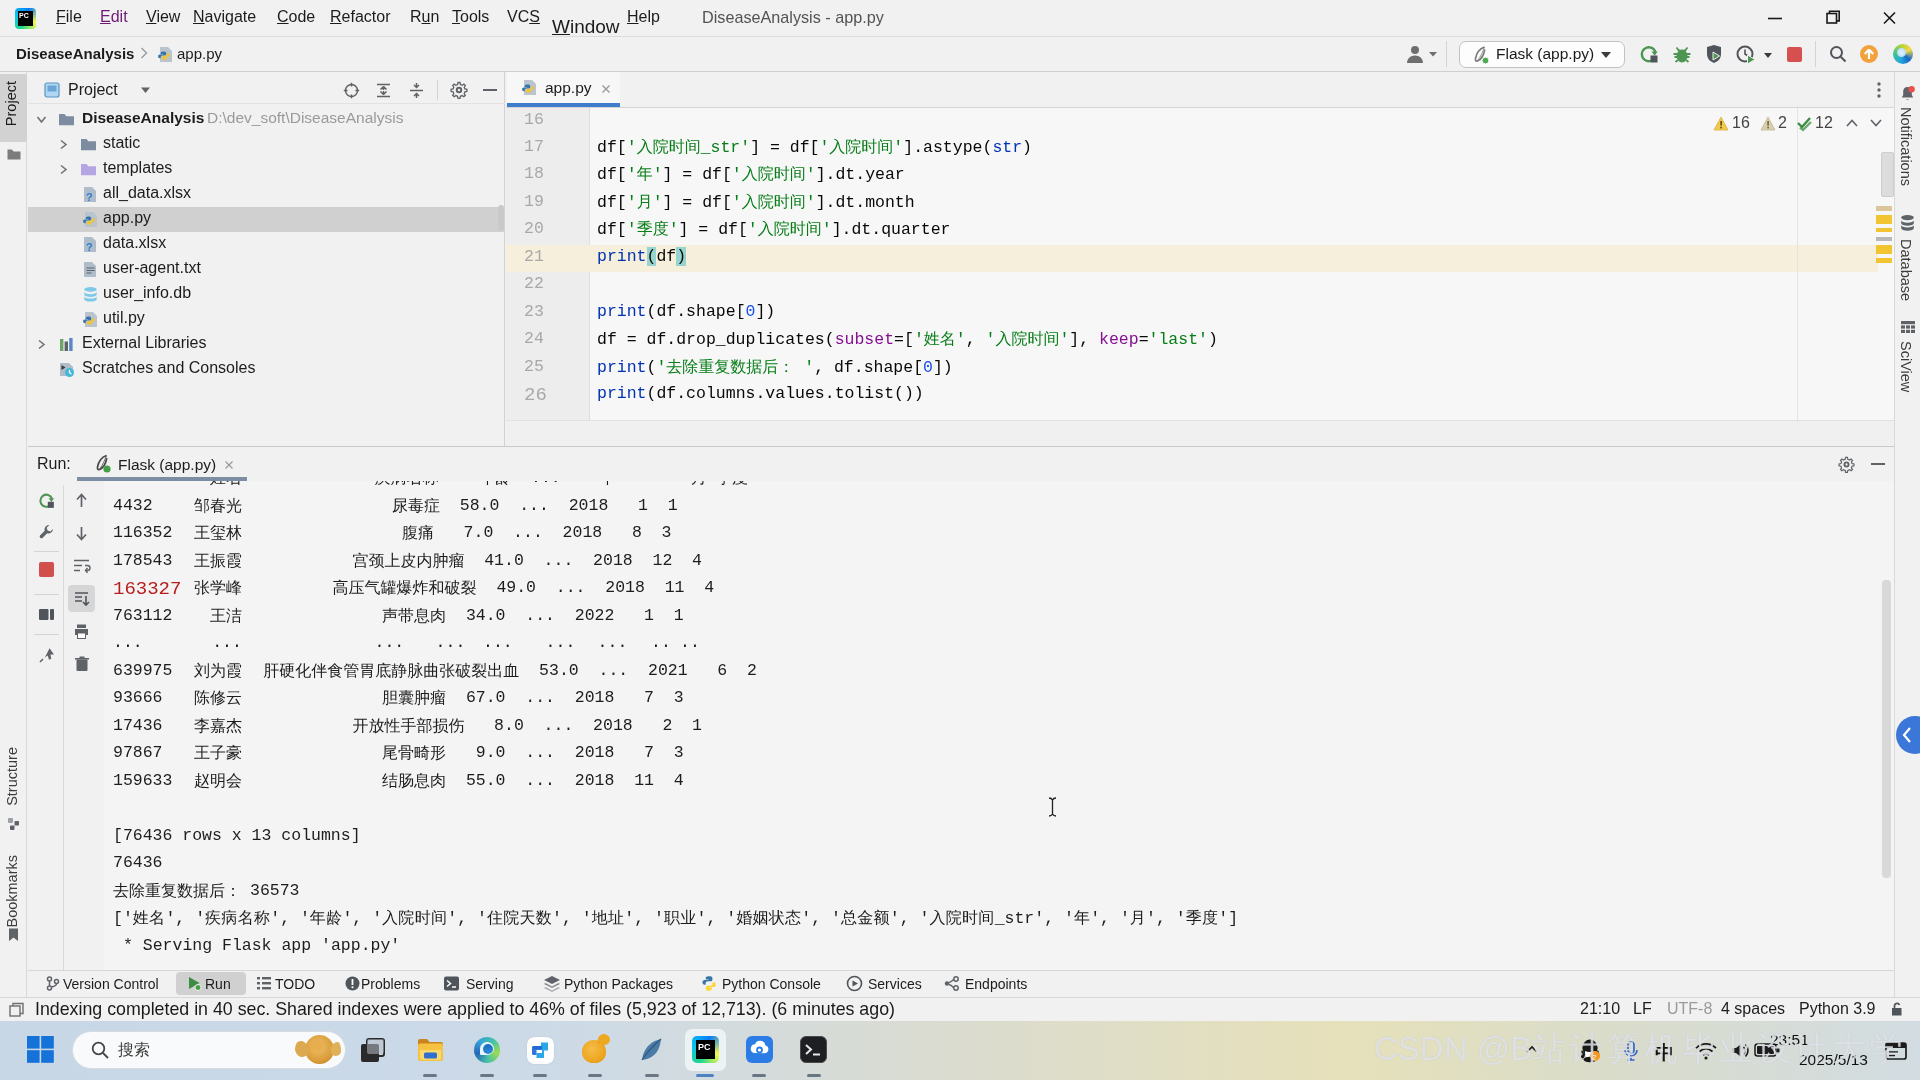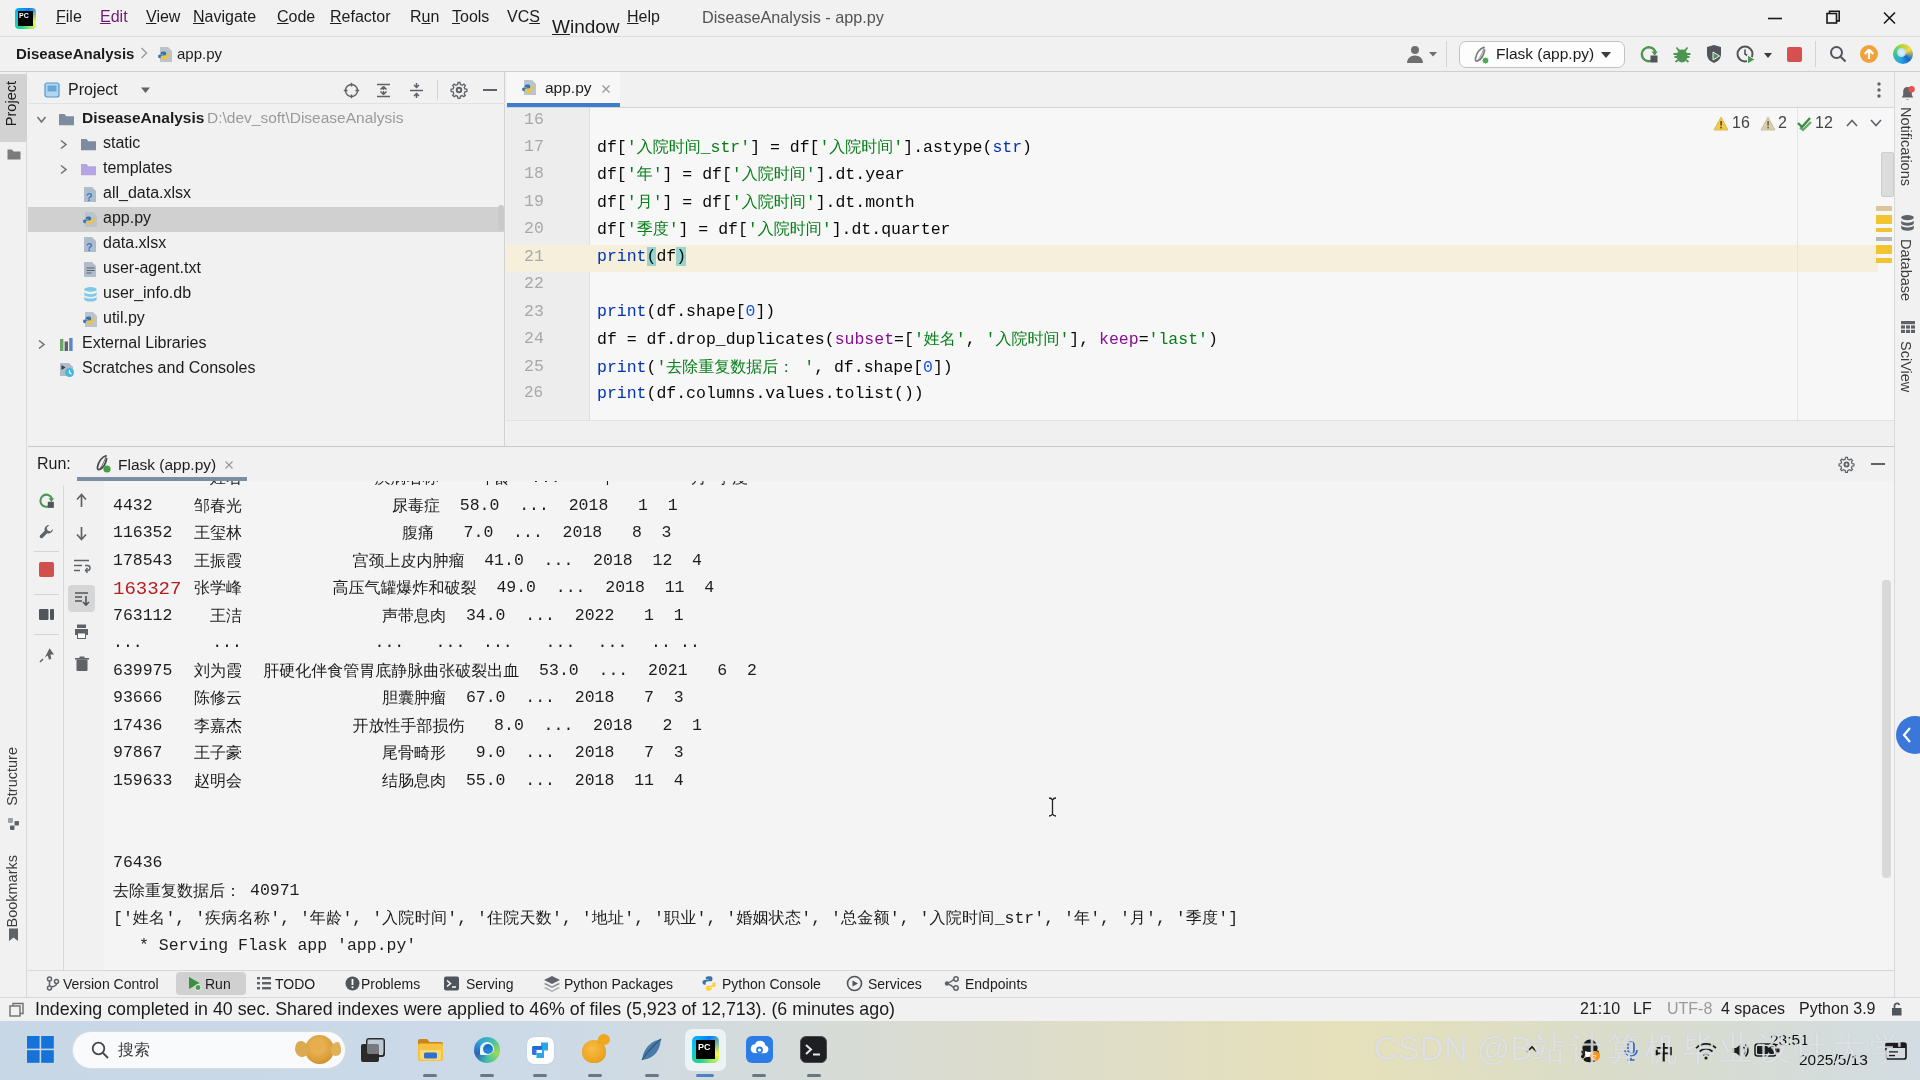--- a/index.html
+++ b/index.html
@@ -258,21 +258,21 @@
 <div class="abs mono" style="left:524px;top:109.5px;font-size:16.5px;color:#a8a8a8">16</div>
 <div class="abs mono" style="left:524px;top:137.0px;font-size:16.5px;color:#a8a8a8">17</div>
 <div class="abs mono" style="left:524px;top:164.4px;font-size:16.5px;color:#a8a8a8">18</div>
 <div class="abs mono" style="left:524px;top:191.9px;font-size:16.5px;color:#a8a8a8">19</div>
 <div class="abs mono" style="left:524px;top:219.4px;font-size:16.5px;color:#a8a8a8">20</div>
 <div class="abs mono" style="left:524px;top:246.9px;font-size:16.5px;color:#a8a8a8">21</div>
 <div class="abs mono" style="left:524px;top:274.3px;font-size:16.5px;color:#a8a8a8">22</div>
 <div class="abs mono" style="left:524px;top:301.8px;font-size:16.5px;color:#a8a8a8">23</div>
 <div class="abs mono" style="left:524px;top:329.3px;font-size:16.5px;color:#a8a8a8">24</div>
 <div class="abs mono" style="left:524px;top:356.7px;font-size:16.5px;color:#a8a8a8">25</div>
-<div class="abs mono" style="left:524px;top:384.2px;font-size:16px;color:#a8a8a8">26</div>
+<div class="abs mono" style="left:524px;top:384.2px;font-size:19px;color:#a8a8a8">26</div>
 <div class="abs mono" style="left:597px;top:137.0px;font-size:16.5px;color:#080808">df[<span style="color:#067d17">'<i class="k">入院时间</i>_str'</span>] = df[<span style="color:#067d17">'<i class="k">入院时间</i>'</span>].astype(<span style="color:#0033b3">str</span>)</div>
 <div class="abs mono" style="left:597px;top:164.4px;font-size:16.5px;color:#080808">df[<span style="color:#067d17">'<i class="k">年</i>'</span>] = df[<span style="color:#067d17">'<i class="k">入院时间</i>'</span>].dt.year</div>
 <div class="abs mono" style="left:597px;top:191.9px;font-size:16.5px;color:#080808">df[<span style="color:#067d17">'<i class="k">月</i>'</span>] = df[<span style="color:#067d17">'<i class="k">入院时间</i>'</span>].dt.month</div>
 <div class="abs mono" style="left:597px;top:219.4px;font-size:16.5px;color:#080808">df[<span style="color:#067d17">'<i class="k">季度</i>'</span>] = df[<span style="color:#067d17">'<i class="k">入院时间</i>'</span>].dt.quarter</div>
 <div class="abs mono" style="left:597px;top:246.9px;font-size:16.5px;color:#080808"><span style="color:#0033b3">print</span><span style="background:#96d5cf">(</span>df<span style="background:#96d5cf">)</span></div>
 <div class="abs mono" style="left:597px;top:301.8px;font-size:16.5px;color:#080808"><span style="color:#0033b3">print</span>(df.shape[<span style="color:#1750eb">0</span>])</div>
 <div class="abs mono" style="left:597px;top:329.3px;font-size:16.5px;color:#080808">df = df.drop_duplicates(<span style="color:#871094">subset</span>=[<span style="color:#067d17">'<i class="k">姓名</i>'</span>, <span style="color:#067d17">'<i class="k">入院时间</i>'</span>], <span style="color:#871094">keep</span>=<span style="color:#067d17">'last'</span>)</div>
 <div class="abs mono" style="left:597px;top:356.7px;font-size:16.5px;color:#080808"><span style="color:#0033b3">print</span>(<span style="color:#067d17">'<i class="k">去除重复数据后：</i> '</span>, df.shape[<span style="color:#1750eb">0</span>])</div>
 <div class="abs mono" style="left:597px;top:384.2px;font-size:16.5px;color:#080808"><span style="color:#0033b3">print</span>(df.columns.values.tolist())</div>
 <svg class="abs" style="left:1713px;top:116px" width="16" height="15" viewBox="0 0 16 15">
@@ -490,31 +490,34 @@
         <div class="abs mono" style="left:9.0px;top:1px;font-size:16.5px;color:#1d1d1d">...</div>
         <div class="abs mono" style="left:108.2px;top:1px;font-size:16.5px;color:#1d1d1d">...</div>
         <div class="abs mono" style="left:270.5px;top:1px;font-size:16.5px;color:#1d1d1d">...</div>
         <div class="abs mono" style="left:331.6px;top:1px;font-size:16.5px;color:#1d1d1d">...</div>
         <div class="abs mono" style="left:379.0px;top:1px;font-size:16.5px;color:#1d1d1d">...</div>
         <div class="abs mono" style="left:441.6px;top:1px;font-size:16.5px;color:#1d1d1d">...</div>
         <div class="abs mono" style="left:493.6px;top:1px;font-size:16.5px;color:#1d1d1d">...</div>
         <div class="abs mono" style="left:547.0px;top:1px;font-size:16.5px;color:#1d1d1d">..</div>
         <div class="abs mono" style="left:576.0px;top:1px;font-size:16.5px;color:#1d1d1d">..</div>
       </div>
+<div class="abs" style="left:0;top:343.8px;width:1778px;height:27.5px">
+        <div class="abs mono" style="left:9.0px;top:1px;font-size:16.5px;color:#1d1d1d">[76436 rows x 13 columns]</div>
+      </div>
 <div class="abs" style="left:0;top:371.3px;width:1778px;height:27.5px">
         <div class="abs mono" style="left:9.0px;top:1px;font-size:16.5px;color:#1d1d1d">76436</div>
       </div>
 <div class="abs" style="left:0;top:398.8px;width:1778px;height:27.5px">
         <div class="abs mono" style="left:9.0px;top:1px;font-size:16.5px;color:#1d1d1d"><i class="k">去除重复数据后：</i></div>
-        <div class="abs mono" style="left:146.0px;top:1px;font-size:16.5px;color:#1d1d1d">40971</div>
+        <div class="abs mono" style="left:146.0px;top:1px;font-size:16.5px;color:#1d1d1d">36573</div>
       </div>
 <div class="abs" style="left:0;top:426.3px;width:1778px;height:27.5px">
         <div class="abs mono" style="left:9.0px;top:1px;font-size:16.5px;color:#1d1d1d">['<i class="k0">姓名</i>', '<i class="k0">疾病名称</i>', '<i class="k0">年龄</i>', '<i class="k0">入院时间</i>', '<i class="k0">住院天数</i>', '<i class="k0">地址</i>', '<i class="k0">职业</i>', '<i class="k0">婚姻状态</i>', '<i class="k0">总金额</i>', '<i class="k0">入院时间</i>_str', '<i class="k0">年</i>', '<i class="k0">月</i>', '<i class="k0">季度</i>']</div>
       </div>
-<div class="abs" style="left:16px;top:453.8px;width:1778px;height:27.5px">
+<div class="abs" style="left:0;top:453.8px;width:1778px;height:27.5px">
         <div class="abs mono" style="left:19.0px;top:1px;font-size:16.5px;color:#1d1d1d">* Serving Flask app 'app.py'</div>
       </div>
 </div>
 <div class="abs" style="left:28px;top:970px;width:1866px;height:27px;background:#f1f1f1;border-top:1px solid #d7d7d7"></div>
 <div class="abs" style="left:176px;top:972px;width:70px;height:23px;background:#d0d0d0;border-radius:4px"></div>
 <svg class="abs" style="left:45px;top:975px" width="16" height="17" viewBox="0 0 16 17" fill="none" stroke="#5f6368" stroke-width="1.5">
 <circle cx="4.5" cy="4" r="2"></circle>
       <circle cx="4.5" cy="13" r="2"></circle>
       <circle cx="11.5" cy="6.5" r="2"></circle>
       <path d="M4.5 6 V11 M11.5 8.5 C11.5 11 9 11.5 6.5 12"></path>

